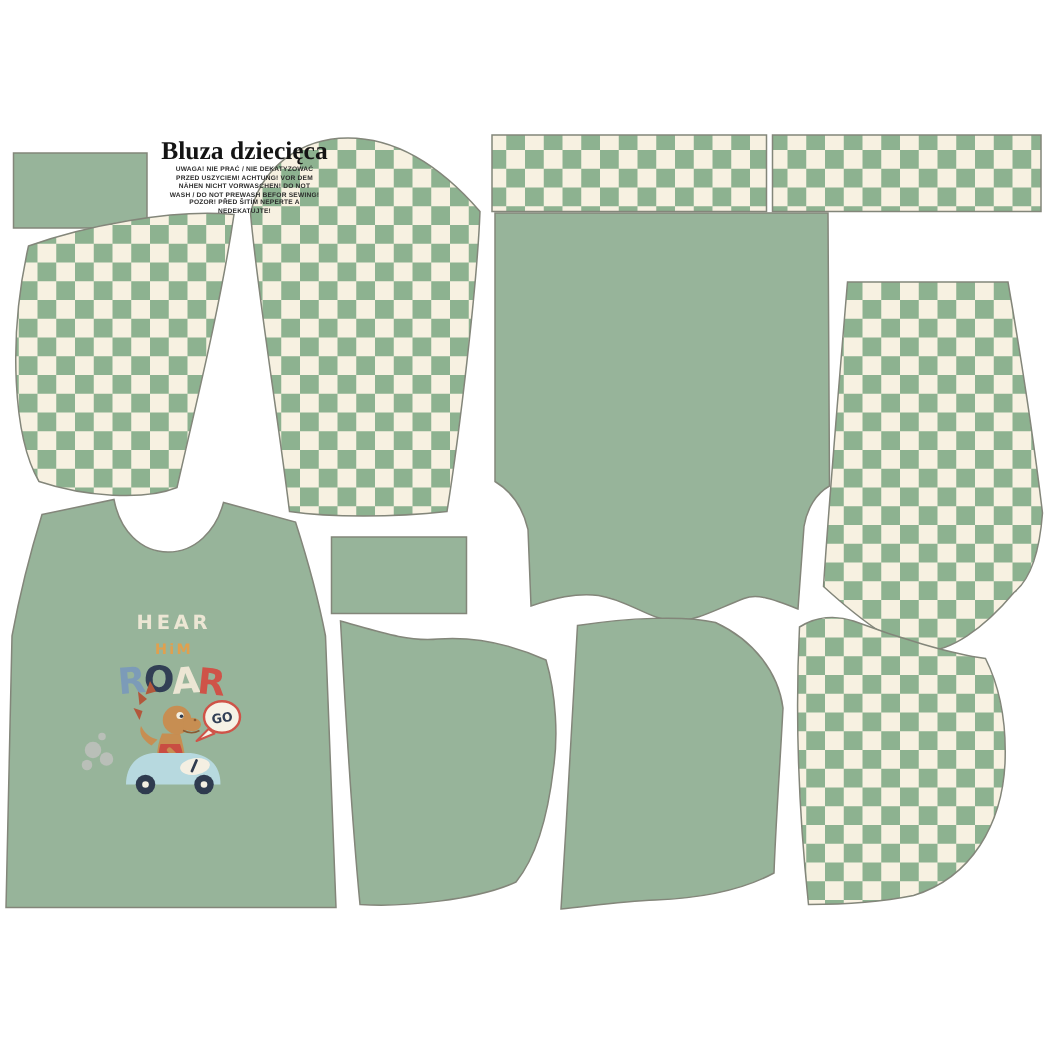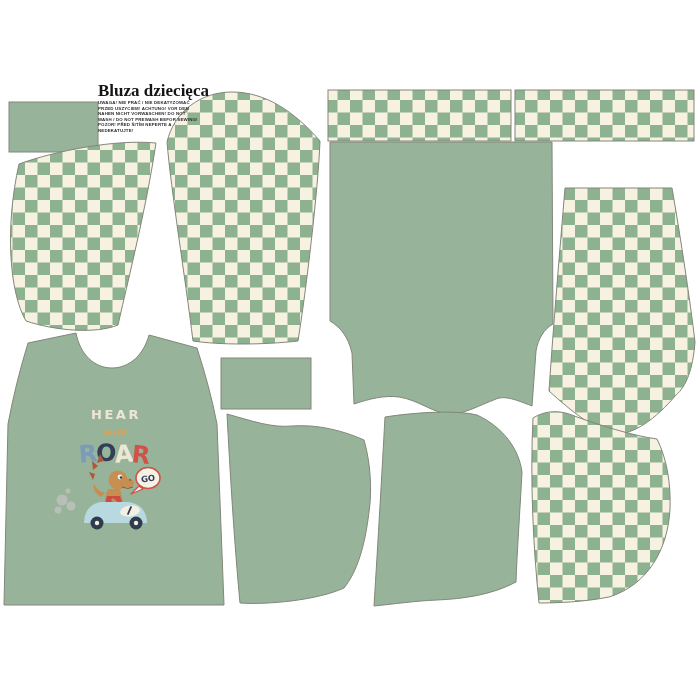--- a/index.html
+++ b/index.html
@@ -1,19 +1,19 @@
 <!DOCTYPE html>
 <html><head>
 <meta charset="utf-8">
 <style>
   html,body{margin:0;padding:0;background:#ffffff;}
   #sheet{position:relative;width:700px;height:700px;background:#ffffff;overflow:hidden;
          font-family:"Liberation Sans",sans-serif;}
   #sheet svg{position:absolute;left:0;top:0;}
-  .hdr{position:absolute;left:98px;top:82px;width:130px;z-index:5;}
+  .hdr{position:absolute;left:98px;top:92px;width:130px;z-index:5;text-align:center;}
   .hdr-title{font-family:"Liberation Serif",serif;font-weight:600;font-size:17px;
              color:#141414;line-height:17px;white-space:nowrap;}
   .care{margin-top:1px;}
   .care div{font-size:4.4px;line-height:5.6px;color:#2b2b2b;letter-spacing:.15px;
             white-space:nowrap;font-weight:700;}
   .piece{stroke:#83867a;stroke-width:1;}
   text{font-family:"DejaVu Sans",sans-serif;}
 </style>
 </head>
 <body>

